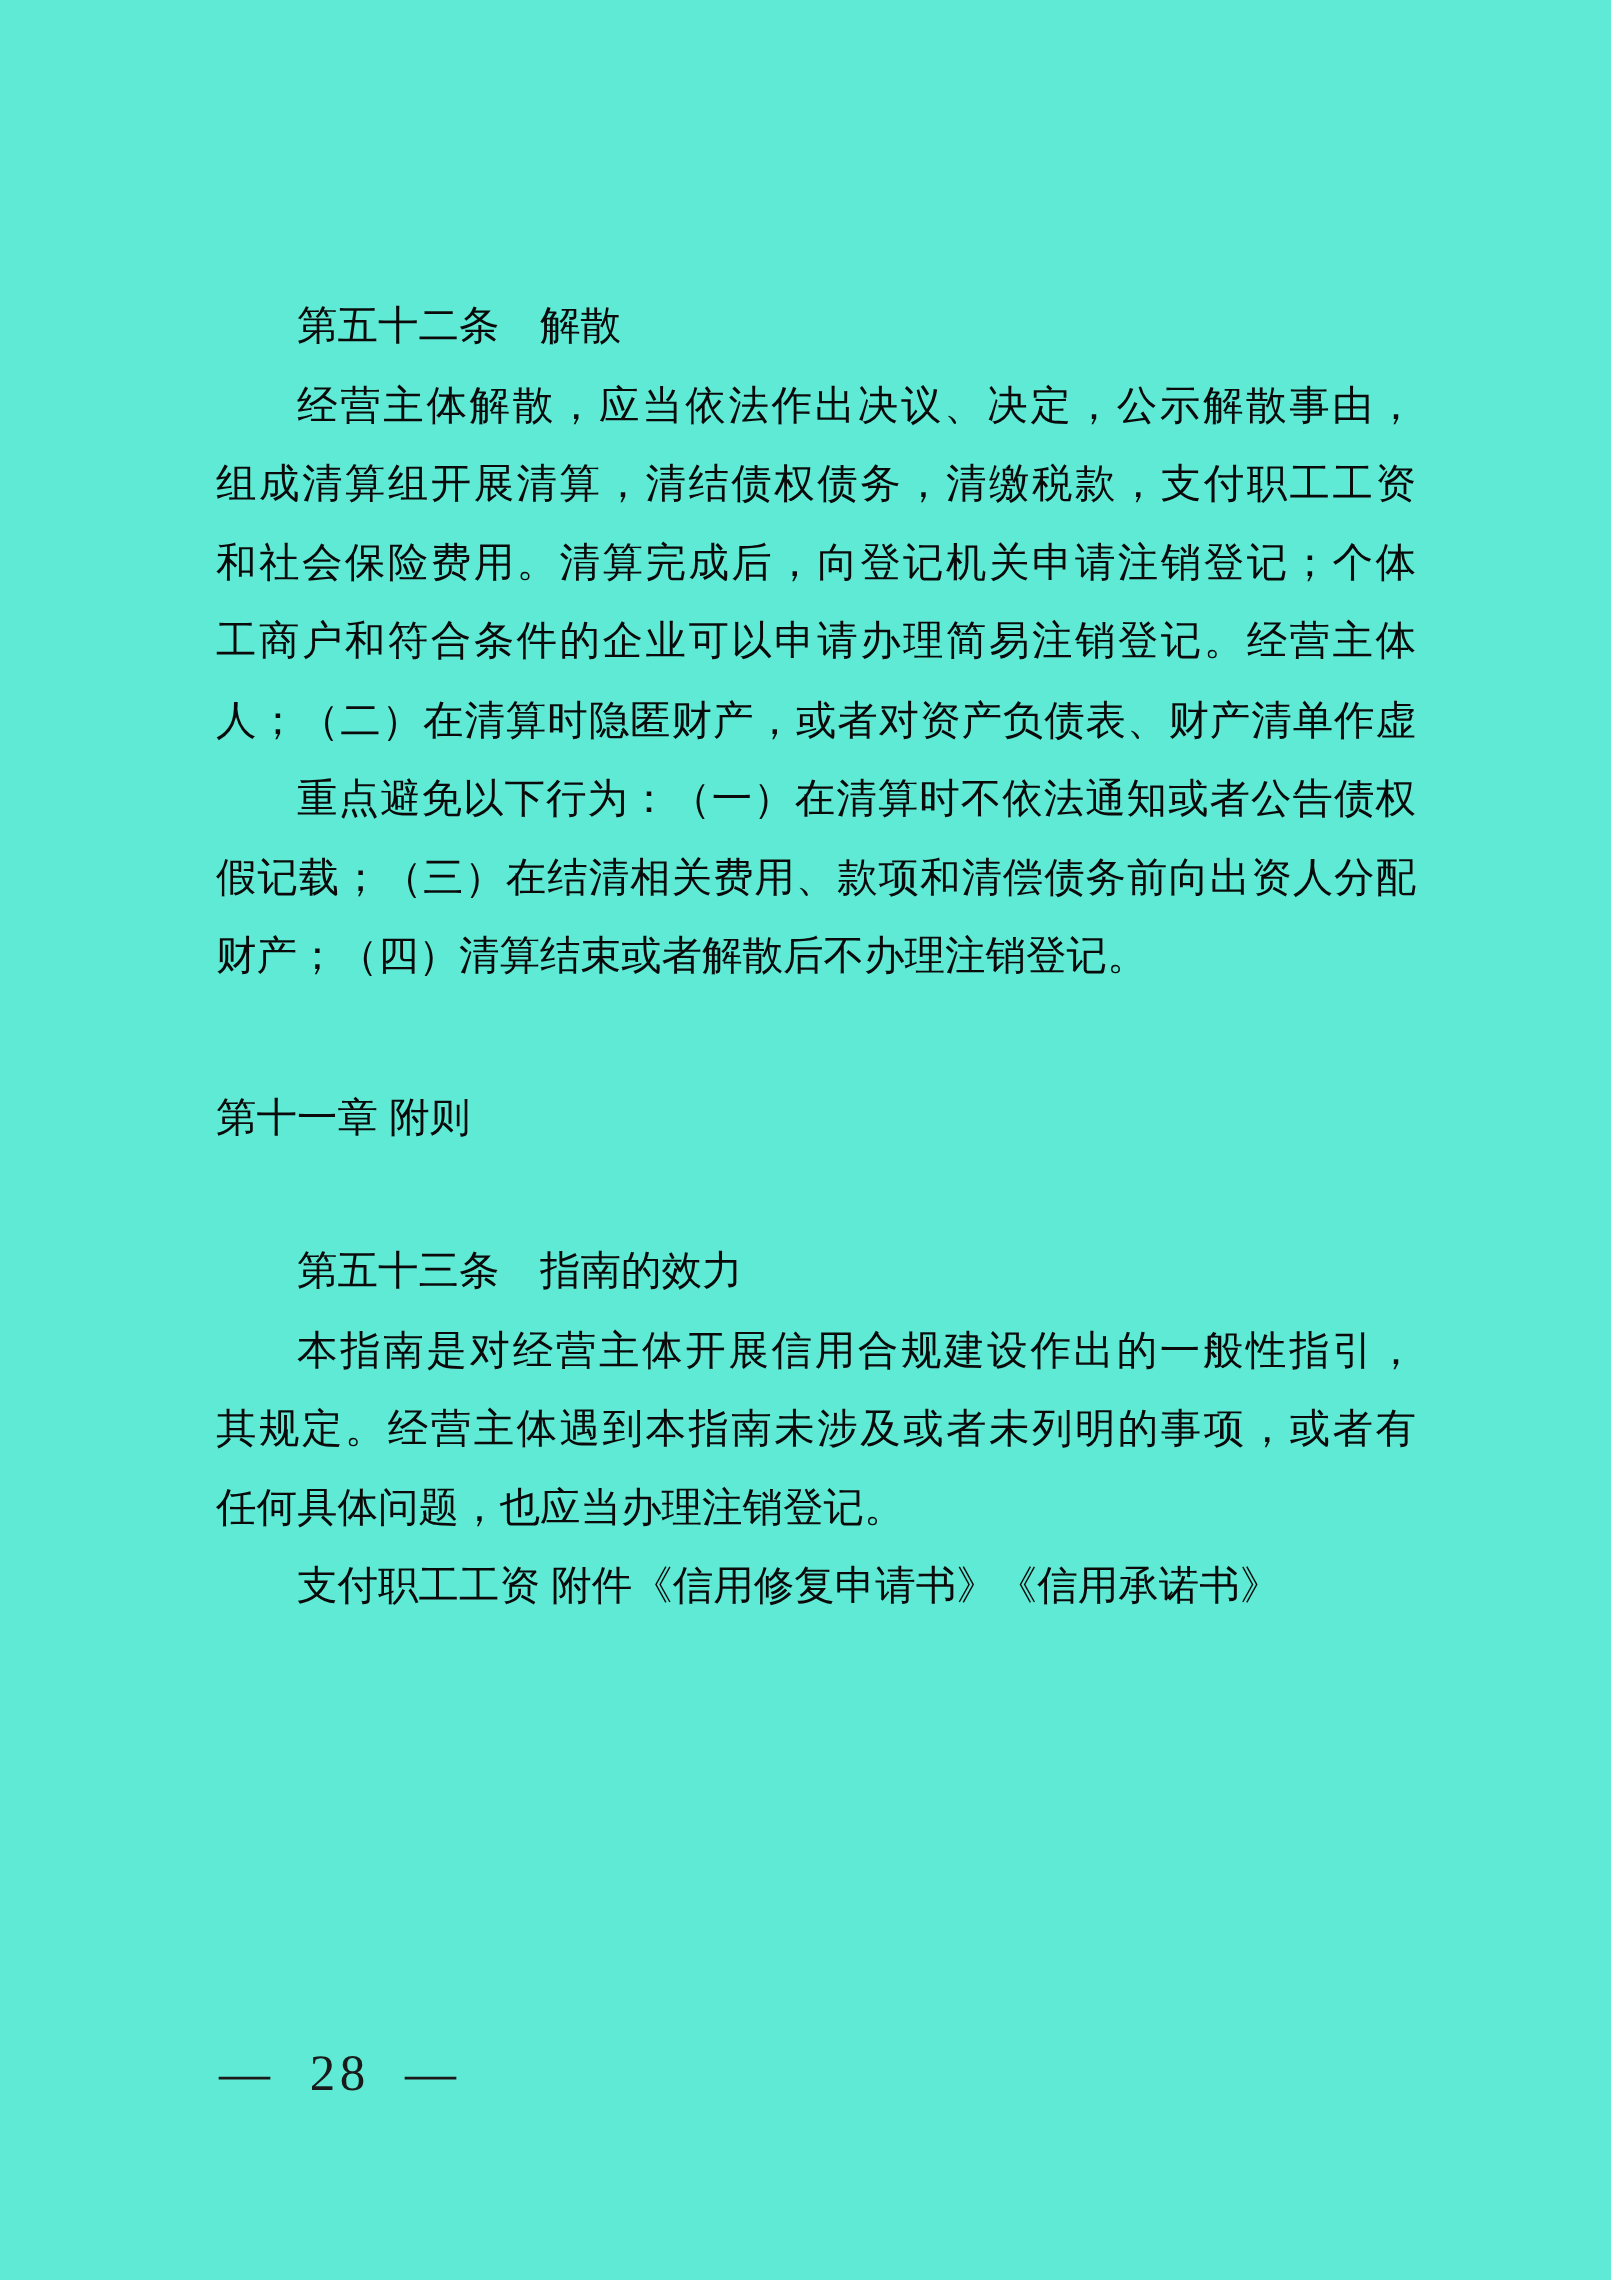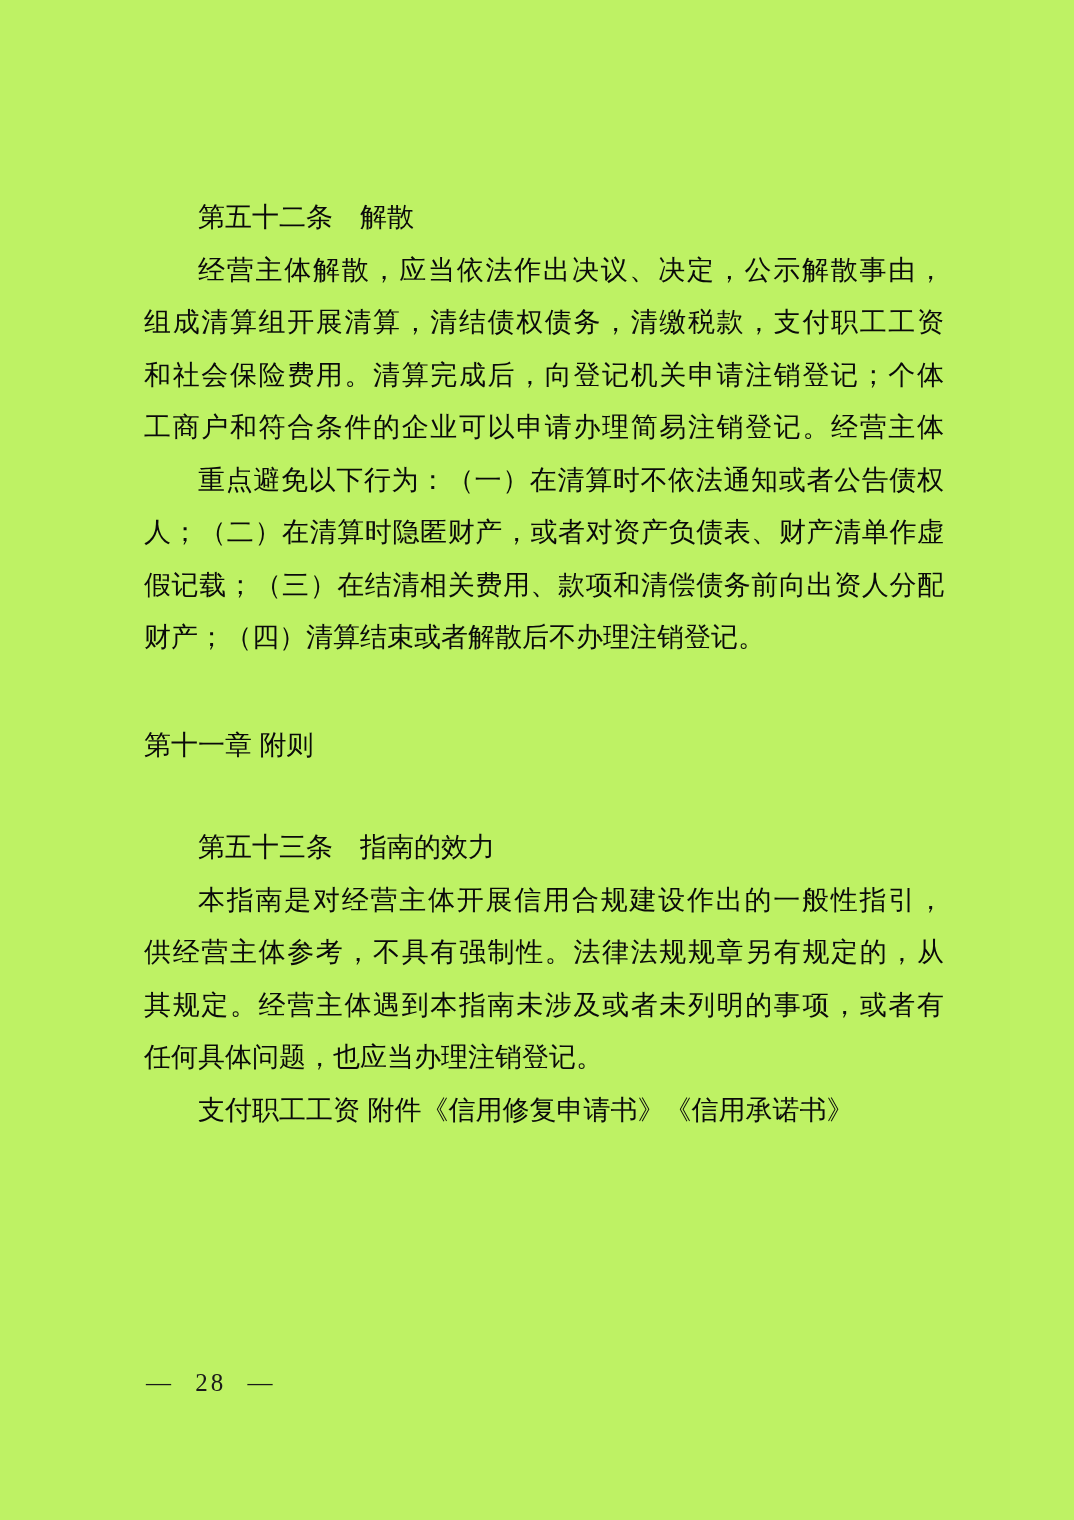--- a/index.html
+++ b/index.html
@@ -4,21 +4,21 @@
 <style>
   html, body {
     margin: 0;
     padding: 0;
     background: #ffffff;
   }
   .page {
     position: relative;
     width: 1074px;
     height: 1520px;
-    background: #bef264;
+    background: #5eead4;
     overflow: hidden;
     font-family: "Liberation Sans", "DejaVu Sans", sans-serif;
     color: #0a0a0a;
   }
   .content {
     position: absolute;
     left: 144px;
     top: 191px;
     width: 800px;
   }
@@ -42,49 +42,48 @@
   .chapter-heading {
     text-align: left;
     margin-top: 55px;
     margin-bottom: 50px;
   }
   .page-number {
     position: absolute;
     left: 146px;
     top: 1363px;
     font-family: "Liberation Serif", "DejaVu Serif", serif;
-    font-size: 25px;
+    font-size: 34px;
     line-height: 40px;
     color: #1a1a1a;
     letter-spacing: 3px;
     word-spacing: 12px;
   }
 </style>
 </head>
 <body>
 
 <div class="page">
   <div class="content">
       <div class="article-heading">第五十二条　解散</div>
       <div class="paragraph">
         <div class="line fill indent">经营主体解散，应当依法作出决议、决定，公示解散事由，</div>
         <div class="line fill">组成清算组开展清算，清结债权债务，清缴税款，支付职工工资</div>
         <div class="line fill">和社会保险费用。清算完成后，向登记机关申请注销登记；个体</div>
         <div class="line fill">工商户和符合条件的企业可以申请办理简易注销登记。经营主体</div>
       </div>
       <div class="paragraph">
+        <div class="line fill">人；（二）在清算时隐匿财产，或者对资产负债表、财产清单作虚</div>
         <div class="line fill indent">重点避免以下行为：（一）在清算时不依法通知或者公告债权</div>
-        <div class="line fill">人；（二）在清算时隐匿财产，或者对资产负债表、财产清单作虚</div>
         <div class="line fill">假记载；（三）在结清相关费用、款项和清偿债务前向出资人分配</div>
         <div class="line">财产；（四）清算结束或者解散后不办理注销登记。</div>
       </div>
       <div class="chapter-heading">第十一章 附则</div>
       <div class="article-heading">第五十三条　指南的效力</div>
       <div class="paragraph">
         <div class="line fill indent">本指南是对经营主体开展信用合规建设作出的一般性指引，</div>
-        <div class="line fill">供经营主体参考，不具有强制性。法律法规规章另有规定的，从</div>
         <div class="line fill">其规定。经营主体遇到本指南未涉及或者未列明的事项，或者有</div>
         <div class="line">任何具体问题，也应当办理注销登记。</div>
       </div>
       <div class="article-heading">支付职工工资 附件《信用修复申请书》《信用承诺书》</div>
     </div>
   <div class="page-number">— 28 —</div>
 </div>
 
 </body></html>

